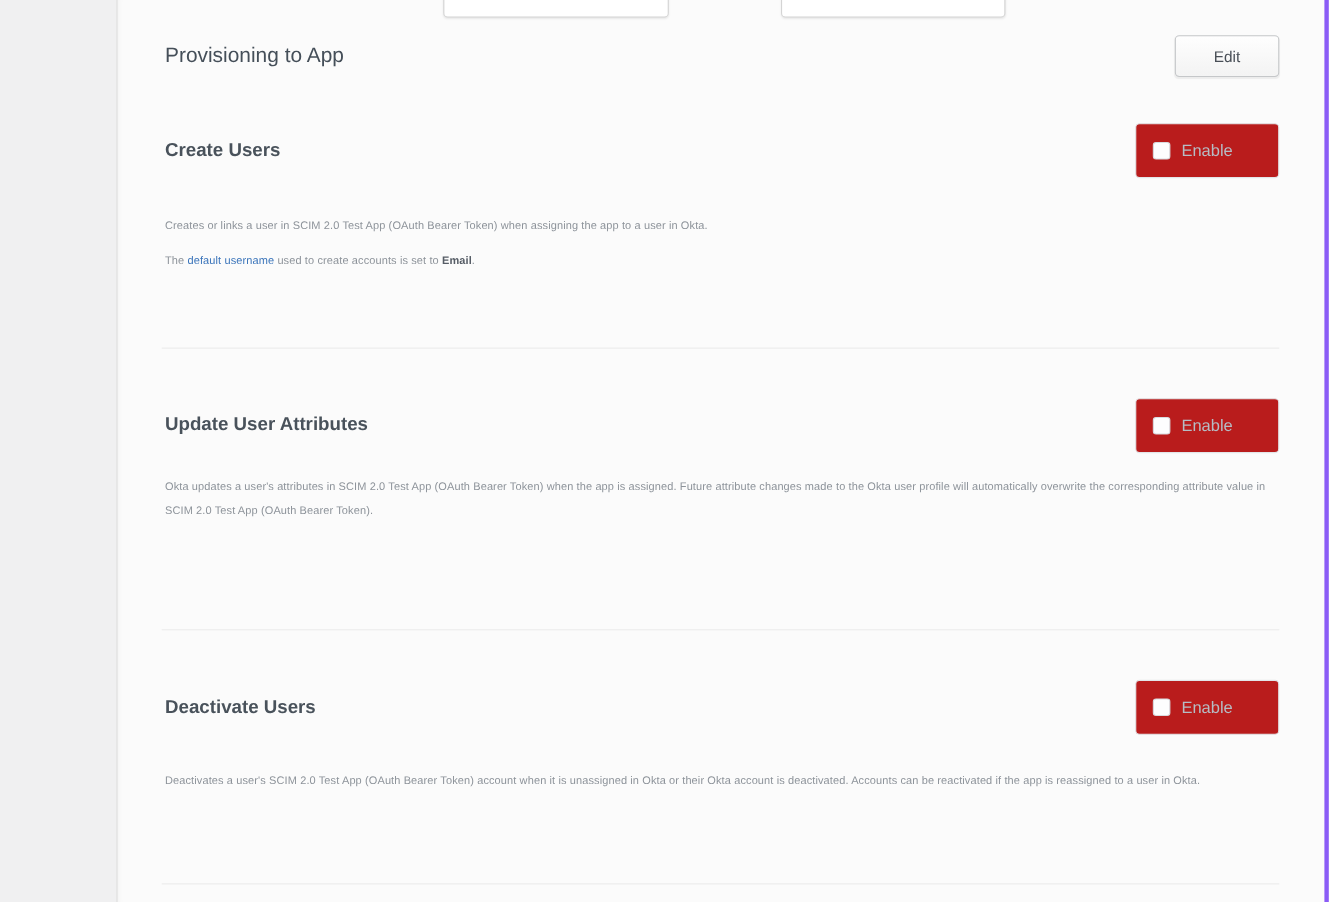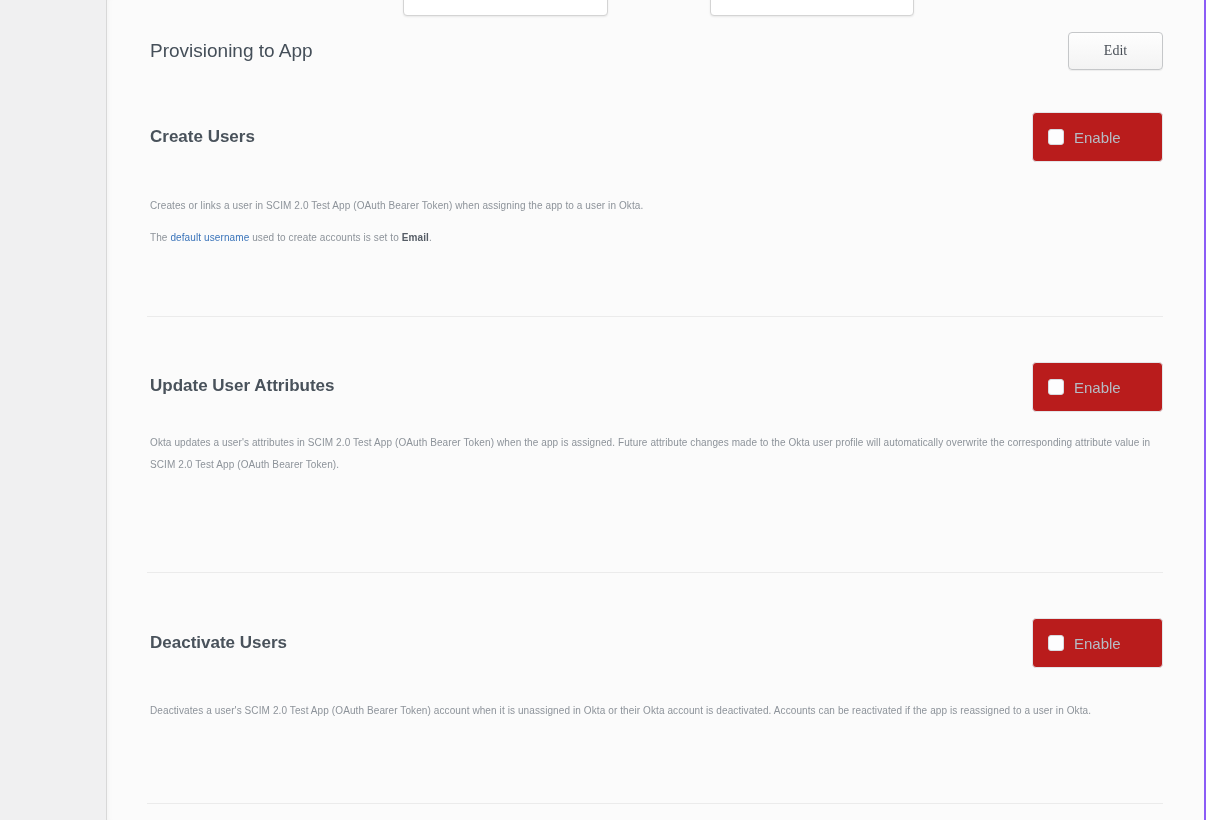--- a/index.html
+++ b/index.html
@@ -8,40 +8,40 @@
     background:#ffffff;
     font-family:"Liberation Sans","DejaVu Sans",sans-serif;
     -webkit-font-smoothing:antialiased;
   }
   .sidebar{
     position:absolute;left:0;top:0;width:106px;height:820px;
     background:#f0f0f1;border-right:1px solid #d8d8d8;
   }
   .content{
     position:absolute;left:107px;top:0;width:1097px;height:820px;
-    background:#fbfbfb;border-right:2px solid #8b5cf6;
+    background:#fbfbfb;border-right:4px solid #8b5cf6;
     box-shadow:inset 5px 0 6px -5px rgba(0,0,0,0.05);
   }
   .partial-field{
     position:absolute;top:-13px;height:27px;
     background:#ffffff;border:1px solid #d4d4d4;border-radius:4px;
     box-shadow:0 1px 2px rgba(0,0,0,0.08);
   }
   .partial-field.left{left:296px;width:203px;}
   .partial-field.right{left:603px;width:202px;}
   .page-title{
     position:absolute;left:43px;top:39px;
     font-size:19px;line-height:24px;font-weight:400;color:#454f59;
   }
   .edit-btn{
     position:absolute;left:961px;top:32px;width:95px;height:38px;
     background:linear-gradient(#fefefe,#f3f3f3);
     border:1px solid #c5c7c9;border-radius:4px;
     box-shadow:0 1px 1px rgba(0,0,0,0.06);
-    font-family:Liberation Serif, serif;font-size:14px;color:#494f57;cursor:pointer;
+    font-family:Liberation Sans, sans-serif;font-size:14px;color:#494f57;cursor:pointer;
   }
   .section-title{
     position:absolute;left:43px;
     font-size:17px;line-height:20px;font-weight:700;color:#49525b;
   }
   .enable-btn{
     position:absolute;left:925px;width:131px;height:50px;
     background:#b91c1c;border:1px solid #e3e5e8;border-radius:4px;
     display:flex;align-items:center;padding:0 0 0 15px;box-sizing:border-box;
     cursor:pointer;

